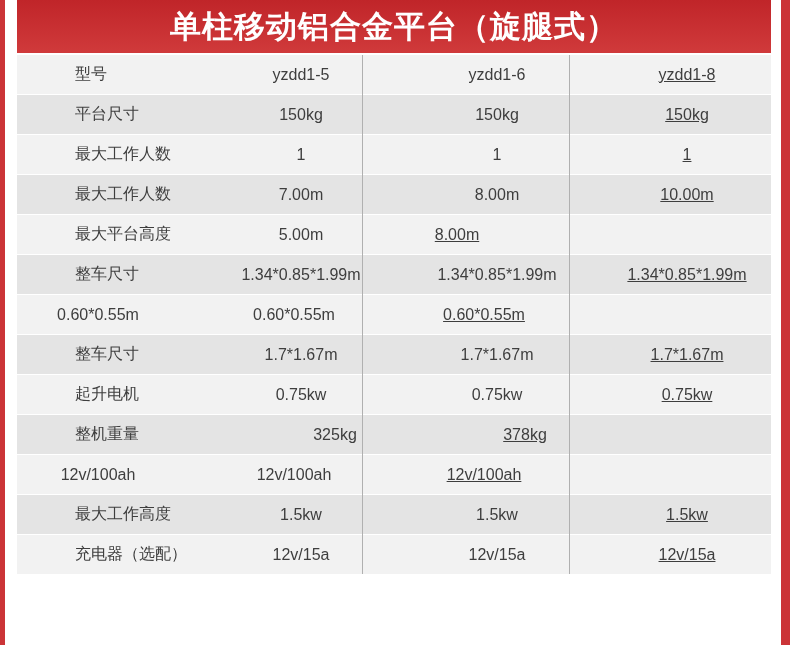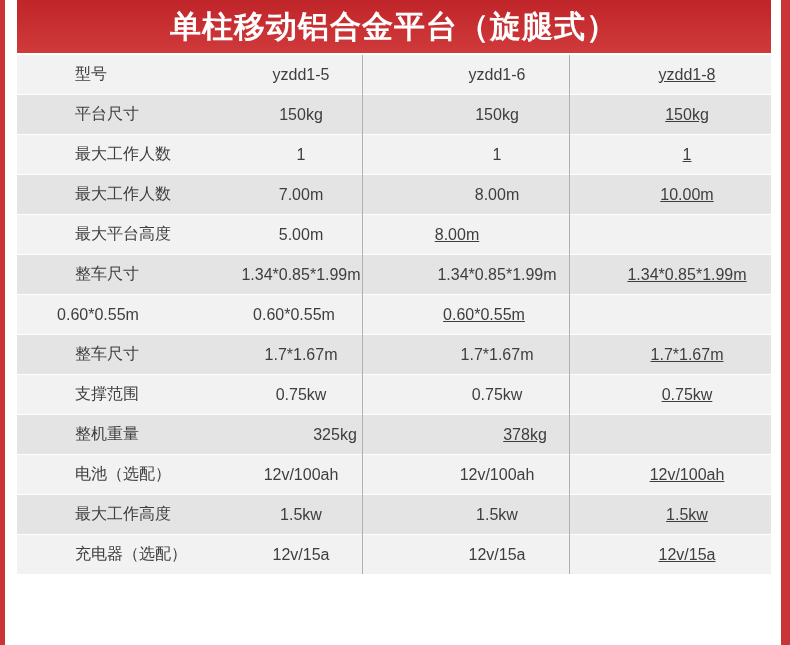--- a/index.html
+++ b/index.html
@@ -147,34 +147,33 @@
   </div>
 
   <div class="row">
     <span class="c c-label">整车尺寸</span>
     <span class="c c-v1">1.7*1.67m</span>
     <span class="c c-v2">1.7*1.67m</span>
     <span class="c c-v3">1.7*1.67m</span>
   </div>
 
   <div class="row">
-    <span class="c c-label">支撑范围</span>
+    <span class="c c-label">起升电机</span>
     <span class="c c-v1">0.75kw</span>
     <span class="c c-v2">0.75kw</span>
     <span class="c c-v3">0.75kw</span>
   </div>
 
   <div class="row">
     <span class="c c-label">整机重量</span>
     <span class="c c-v2">325kg</span>
     <span class="c c-v3">378kg</span>
   </div>
 
   <div class="row">
-    <span class="c c-label">电池（选配）</span>
     <span class="c c-v1">12v/100ah</span>
     <span class="c c-v2">12v/100ah</span>
     <span class="c c-v3">12v/100ah</span>
   </div>
 
   <div class="row">
     <span class="c c-label">最大工作高度</span>
     <span class="c c-v1">1.5kw</span>
     <span class="c c-v2">1.5kw</span>
     <span class="c c-v3">1.5kw</span>

